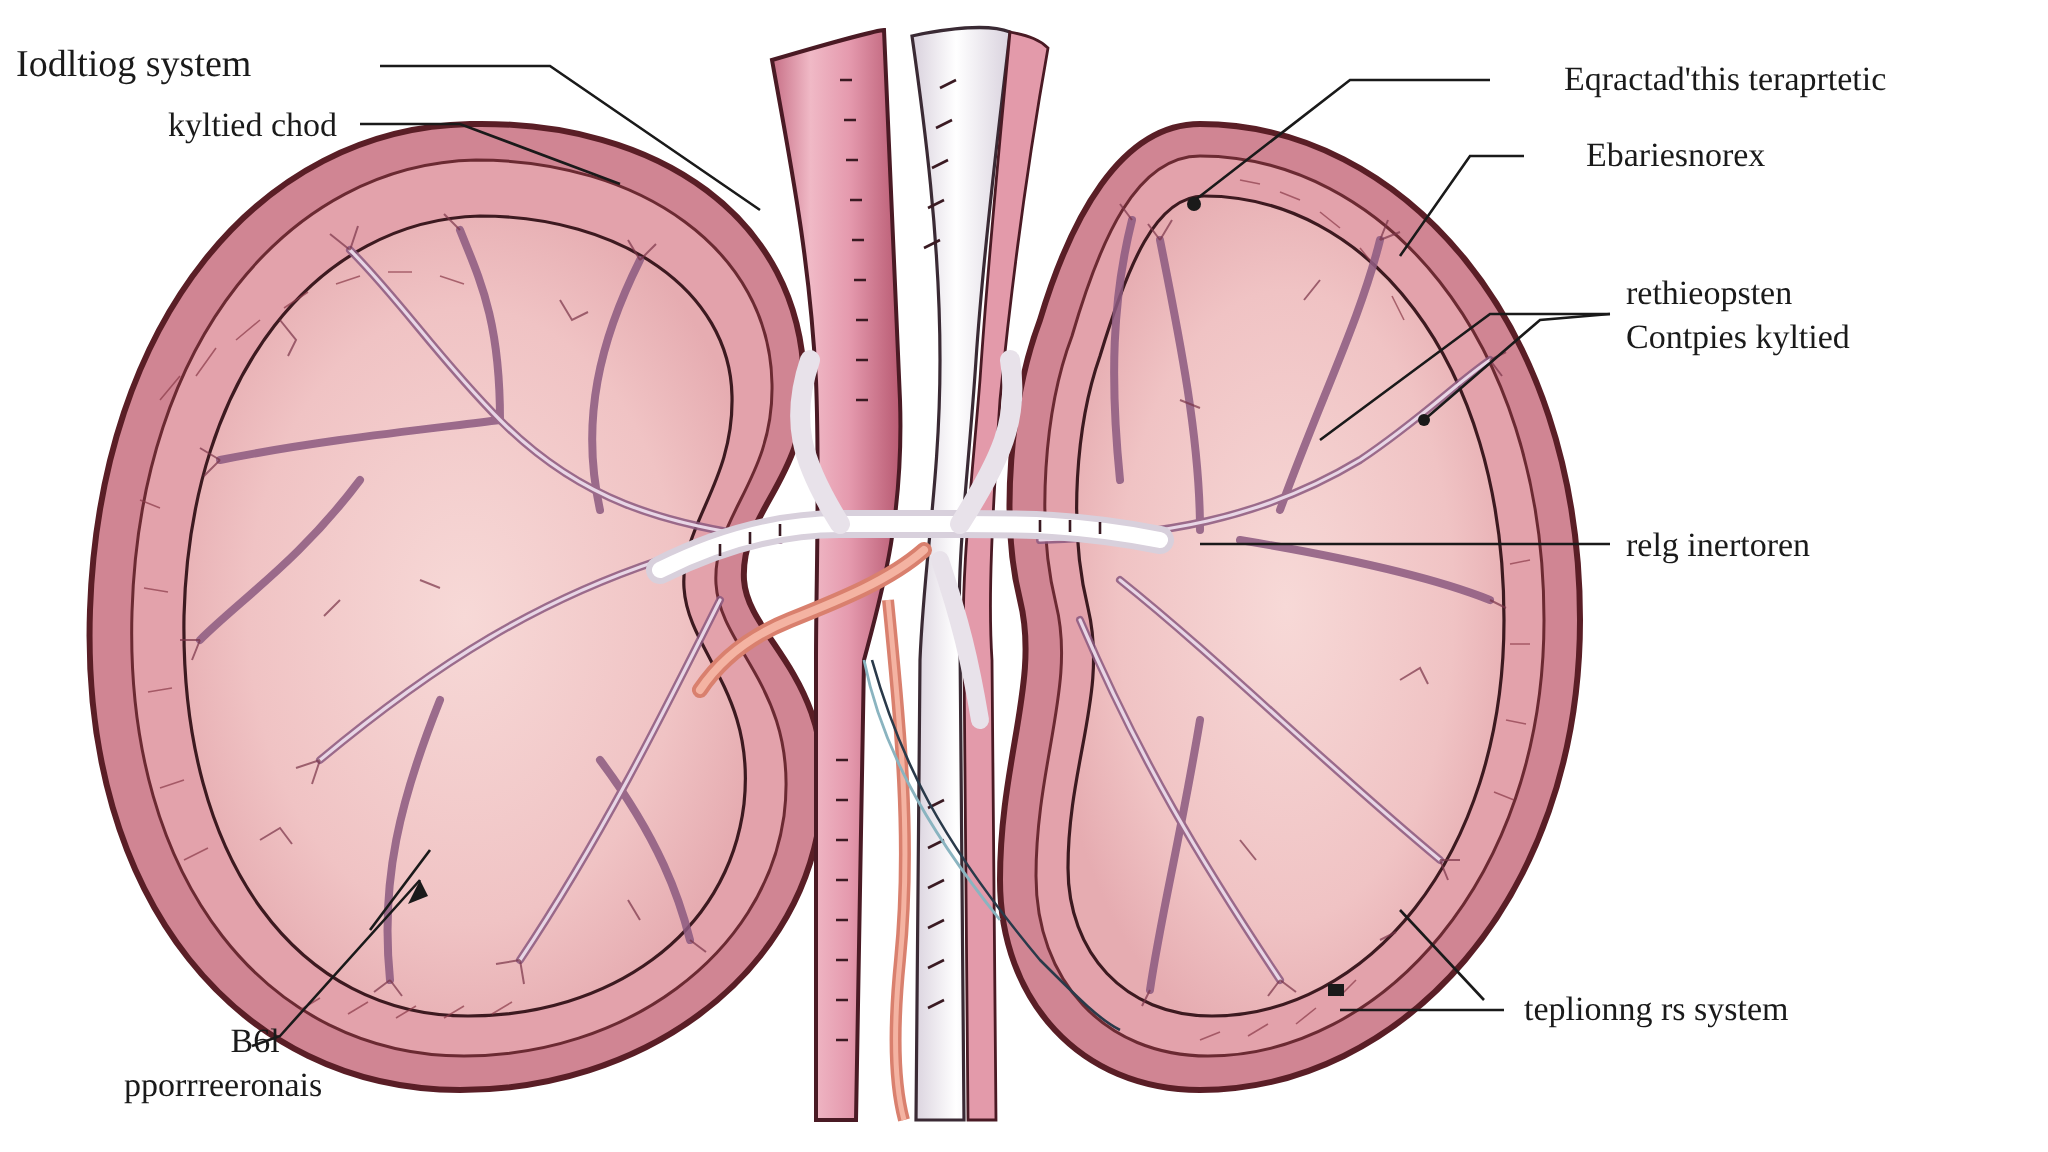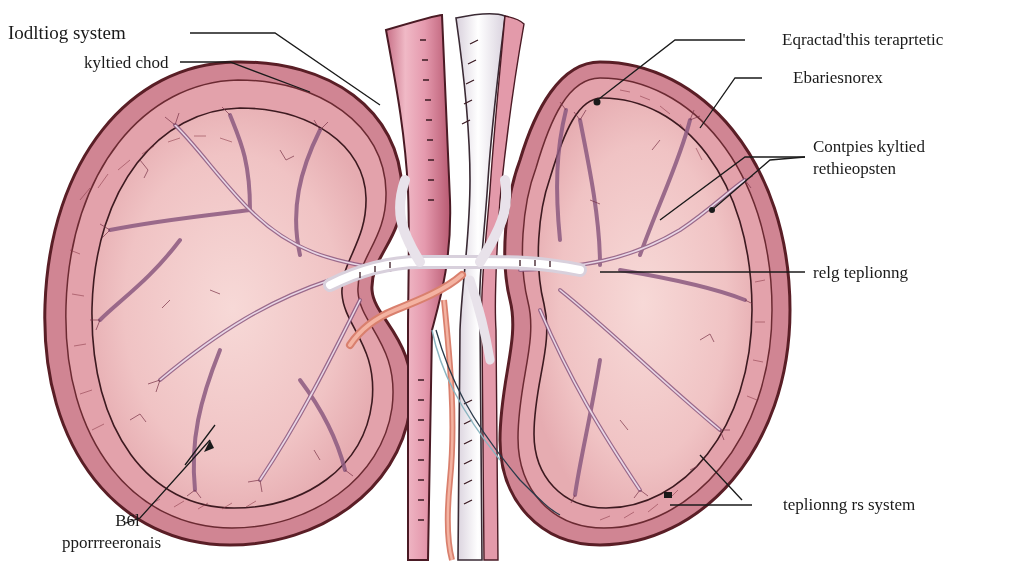--- a/index.html
+++ b/index.html
@@ -145,23 +145,23 @@
     <rect x="664" y="492" width="8" height="6"></rect>
     <polygon points="210,440 204,452 214,448"></polygon>
   </g>
 </svg>
 
 <div class="label big" style="left:8px; top:22px;">Iodltiog system</div>
 <div class="label" style="left:84px; top:52px;">kyltied chod</div>
 <div class="label" style="left:750px; top:29px;margin-left:32px;">Eqractad'this teraprtetic</div>
 <div class="label" style="left:793px; top:67px;font-family:Liberation Serif, serif;">Ebariesnorex</div>
 <div class="label" style="left:813px; top:136px;">
+  <span class="line2">rethieopsten</span>
   <span class="line2">Contpies kyltied</span>
-  <span class="line2">rethieopsten</span>
 </div>
 <div class="label" style="left:813px; top:262px;">
-  <span class="line2">relg teplionng</span>
+  <span class="line2">relg inertoren</span>
 </div>
-<div class="label" style="left:762px; top:494px;margin-left:21px;">teplionng rs system</div>
+<div class="label" style="left:762px; top:494px;">teplionng rs system</div>
 <div class="label" style="left:62px; top:510px; text-align:center;">
   <span class="line2" style="padding-left:32px;">B6l</span>
   <span class="line2">pporrreeronais</span>
 </div>
 
 </body></html>

